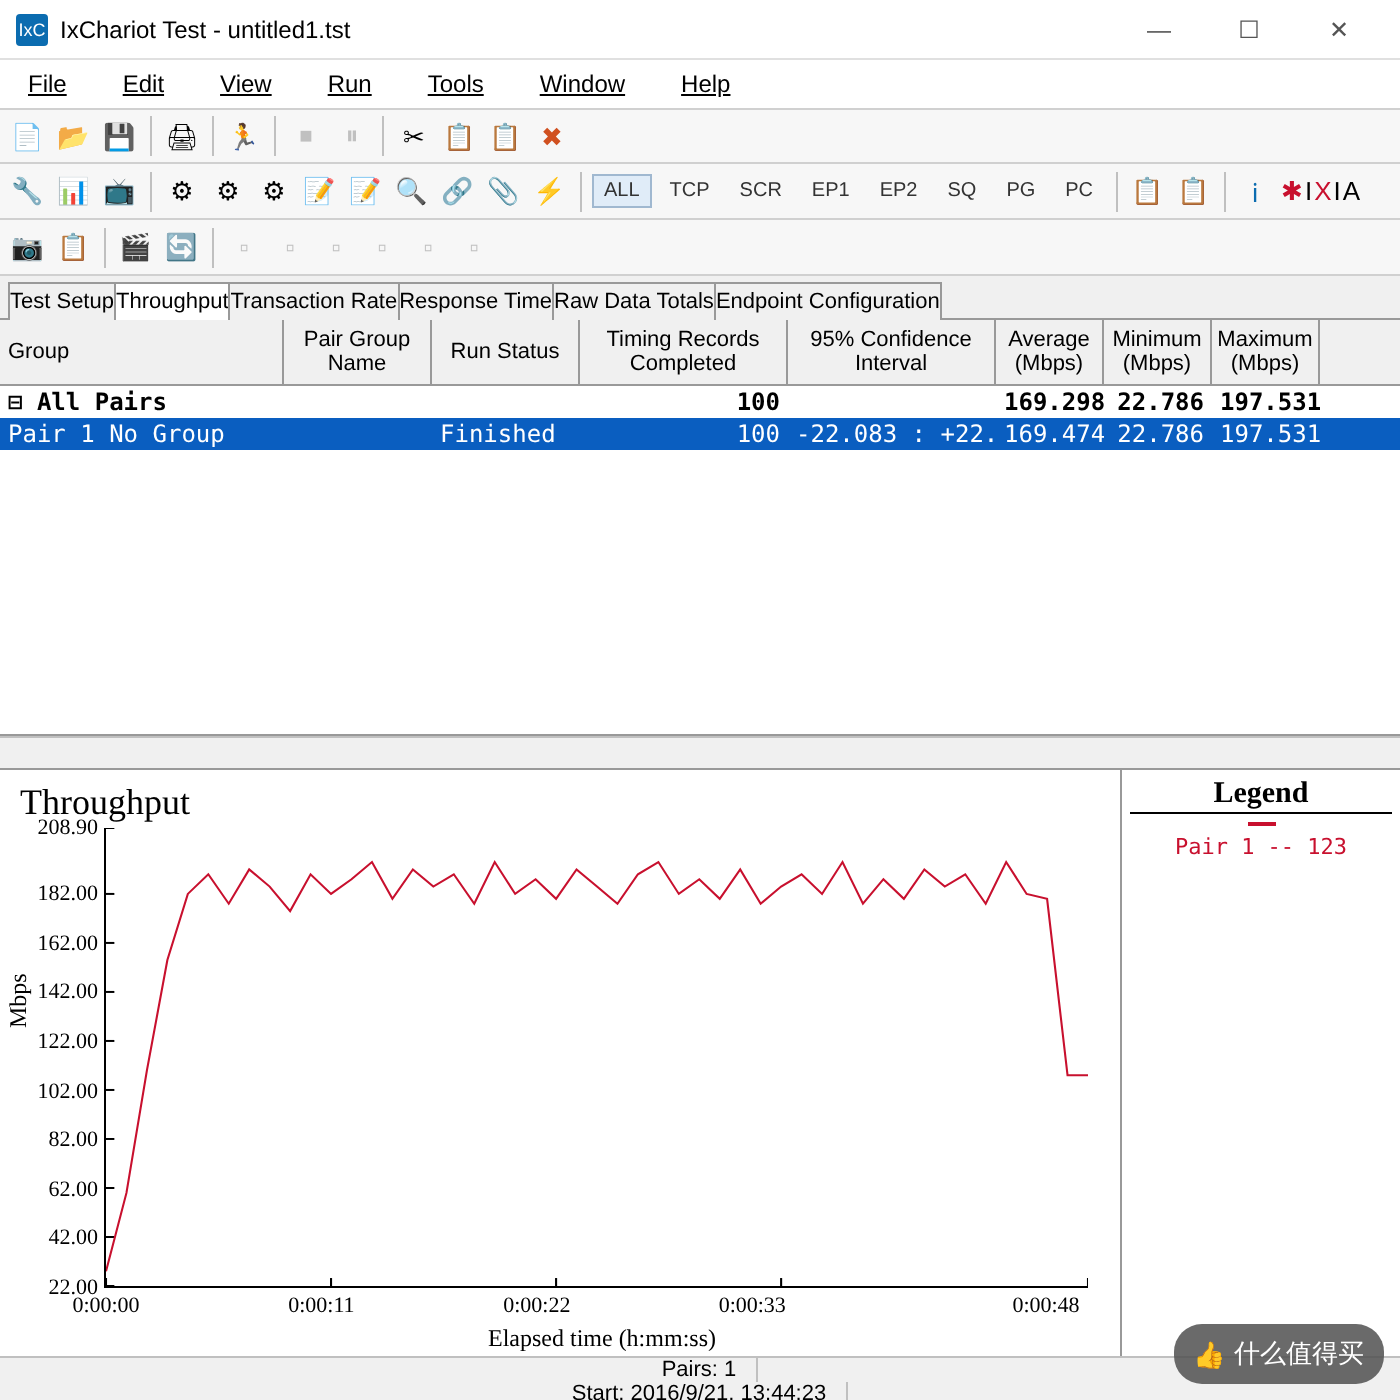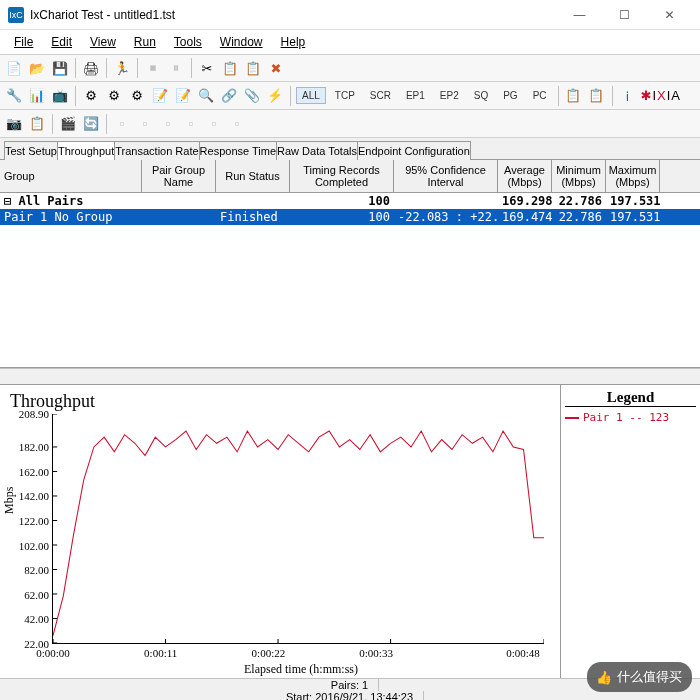--- a/index.html
+++ b/index.html
@@ -1,21 +1,21 @@
 <!DOCTYPE html>
 <html><head>
 <meta charset="utf-8">
 <style>
 * { box-sizing: border-box; margin: 0; padding: 0; }
 body { font-family: "Segoe UI", Tahoma, sans-serif; font-size: 12px; background: #fff; width: 700px; height: 700px; overflow: hidden; position: relative; }
 .titlebar { height: 30px; background: #fff; display: flex; align-items: center; padding: 0 8px; border-bottom: 1px solid #e0e0e0; }
 .titlebar .icon { width: 16px; height: 16px; background: #0b6cb0; color: #fff; font-size: 9px; display: flex; align-items: center; justify-content: center; border-radius: 2px; margin-right: 6px; }
 .titlebar .title { flex: 1; color: #000; font-size: 12px; }
 .titlebar .winbtn { width: 45px; height: 30px; display: flex; align-items: center; justify-content: center; color: #555; font-size: 12px; }
-.menubar { height: 24px; display: flex; align-items: center; padding: 0 6px; gap: 2px; }
+.menubar { height: 24px; display: flex; align-items: center; padding: 0 6px; gap: 12px; }
 .menubar .menu { padding: 2px 8px; text-decoration: underline; color: #000; }
 .toolbar { height: 28px; border-top: 1px solid #d0d0d0; border-bottom: 1px solid #d0d0d0; display: flex; align-items: center; padding: 0 4px; gap: 3px; background: #f7f7f7; }
 .toolbar2 { height: 28px; border-bottom: 1px solid #d0d0d0; display: flex; align-items: center; padding: 0 4px; gap: 3px; background: #f7f7f7; }
 .tbtn { width: 20px; height: 20px; display: flex; align-items: center; justify-content: center; font-size: 13px; border: 1px solid transparent; border-radius: 2px; }
 .tsep { width: 1px; height: 20px; background: #c0c0c0; margin: 0 2px; }
 .ttext { font-size: 10px; padding: 2px 5px; color: #333; border: 1px solid transparent; }
 .ttext.on { border: 1px solid #a0b8d0; background: #e0ecf8; }
 .ixia { font-weight: normal; font-size: 13px; letter-spacing: 1px; }
 .ixia .x { color: #c8102e; }
 .tabs { display: flex; padding: 2px 4px 0 4px; background: #f0f0f0; border-bottom: 1px solid #999; }
@@ -34,21 +34,21 @@
 .chartpanel { flex: 1; padding: 6px 10px 4px 10px; background: #fff; position: relative; }
 .chart-title { font-family: "Times New Roman", serif; font-size: 18px; margin-bottom: 2px; }
 .plot { position: relative; height: 230px; margin-left: 42px; margin-right: 6px; border-left: 1px solid #000; border-bottom: 1px solid #000; }
 .ytick { position: absolute; left: -40px; width: 36px; text-align: right; font-family: "Times New Roman", serif; font-size: 11px; transform: translateY(-50%); }
 .xtick { position: absolute; bottom: -16px; font-family: "Times New Roman", serif; font-size: 11px; transform: translateX(-50%); }
 .ylabel { position: absolute; left: 2px; top: 50%; transform: rotate(-90deg) translateX(20px); transform-origin: left top; font-family: "Times New Roman", serif; font-size: 12px; }
 .xlabel { text-align: center; font-family: "Times New Roman", serif; font-size: 12px; margin-top: 18px; margin-left: 42px; }
 .line { stroke: #c8102e; stroke-width: 1; fill: none; }
 .legendpanel { width: 140px; border-left: 1px solid #999; background: #fff; padding: 4px; }
 .legend-title { font-family: "Times New Roman", serif; font-size: 15px; font-weight: bold; text-align: center; border-bottom: 1px solid #000; margin-bottom: 4px; }
-.legend-item { font-family: monospace; font-size: 11px; color: #c8102e; display: flex; align-items: center; gap: 4px; }
+.legend-item { font-family: monospace; font-size: 11px; color: #c8102e; display: flex; align-items: center; gap: 4px; flex-direction: column; }
 .legend-item .sw { width: 14px; height: 2px; background: #c8102e; }
 .statusbar { position: absolute; bottom: 0; left: 0; right: 0; height: 22px; background: #f0f0f0; border-top: 1px solid #c0c0c0; display: flex; align-items: center; font-size: 11px; flex-direction: column; }
 .statusbar .sect { padding: 0 10px; border-right: 1px solid #c0c0c0; height: 100%; display: flex; align-items: center; }
 .watermark { position: absolute; bottom: 8px; right: 8px; background: rgba(80,80,80,0.85); color: #fff; padding: 6px 10px; border-radius: 14px; font-size: 13px; display: flex; align-items: center; gap: 4px; }
 .c-grp { width: 142px; text-align: left !important; justify-content: flex-start !important; }
 .c-pgn { width: 74px; }
 .c-rs { width: 74px; }
 .c-tr { width: 104px; }
 .c-ci { width: 104px; }
 .c-avg { width: 54px; }

